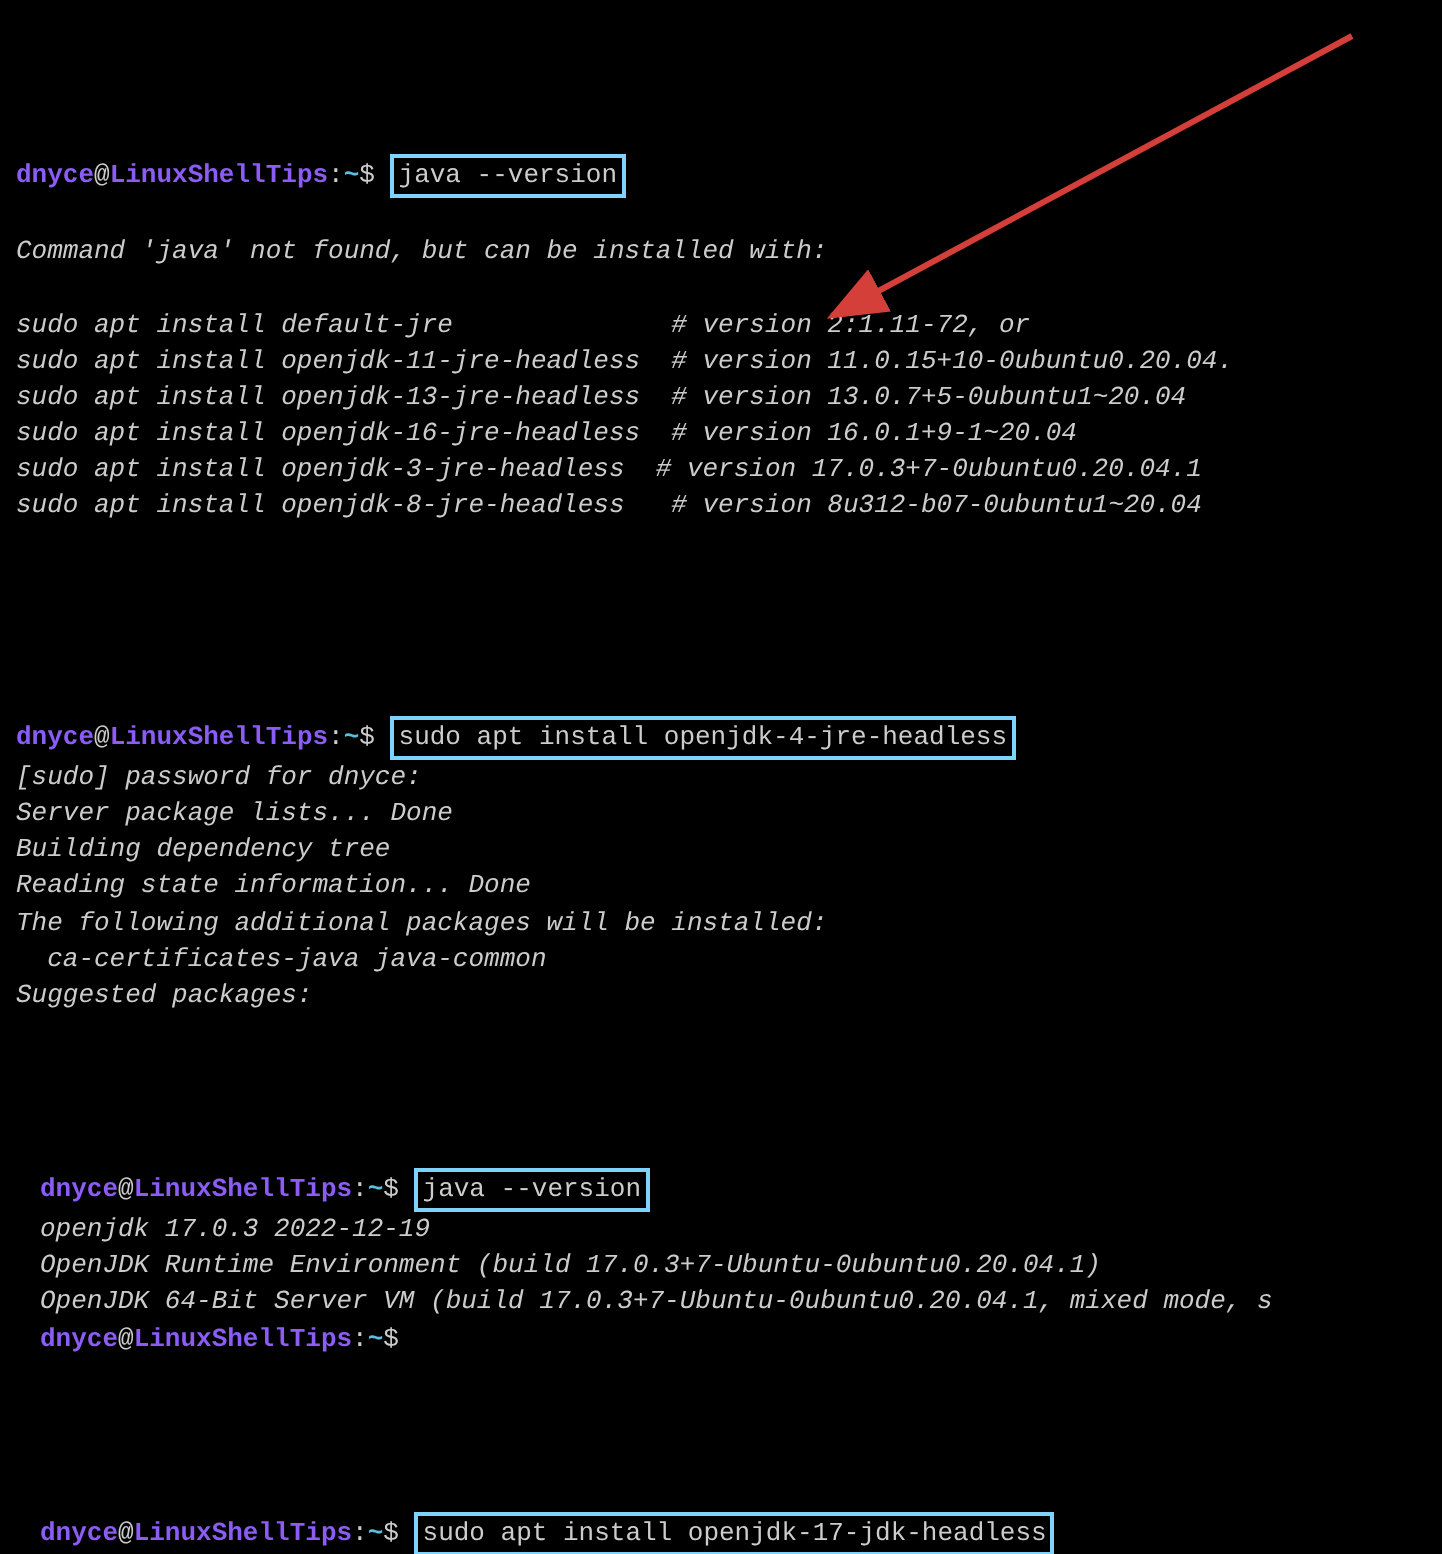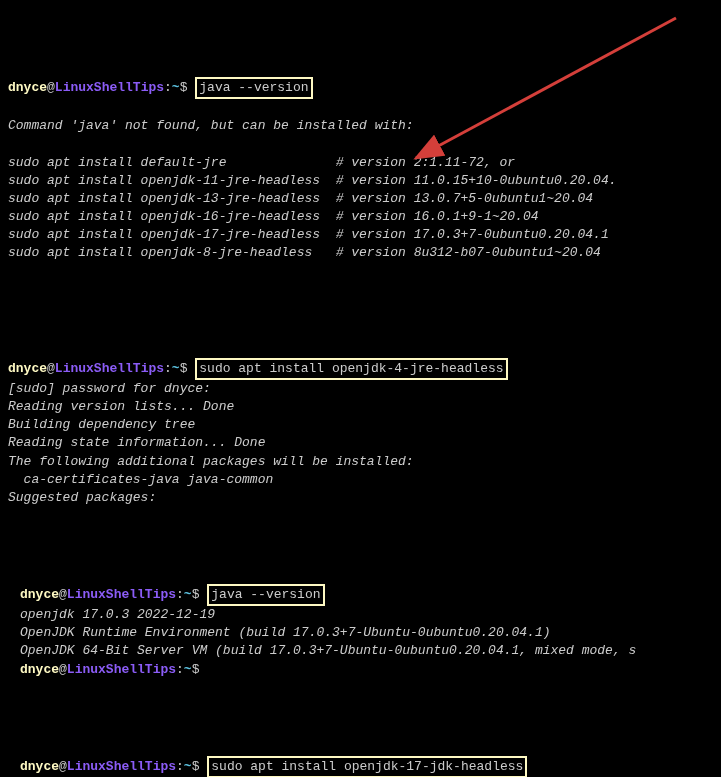--- a/index.html
+++ b/index.html
@@ -14,29 +14,29 @@
       line-height: 1.4;
       color: #ccc;
       width: 721px;
       padding: 4px 0;
       position: relative;
     }
     .terminal {
       white-space: pre;
       padding: 0 8px;
     }
-    .prompt-user { color: #fef9c3; font-weight: bold; }
+    .prompt-user { color: #8b5cf6; font-weight: bold; }
     .prompt-host { color: #8b5cf6; font-weight: bold; }
     .prompt-sep { color: #ccc; }
     .prompt-path { color: #5bc0de; font-weight: bold; }
     .prompt-dollar { color: #ccc; }
     .cmd { color: #ccc; }
     .output { color: #ccc; font-style: italic; }
     .highlight-box {
-      border: 2px solid #fef9c3;
+      border: 2px solid #7dd3fc;
       padding: 0 2px;
       display: inline-block;
     }
     .block {
       margin-bottom: 4px;
     }
     .block-inset {
       padding-left: 12px;
     }
     .arrow {
@@ -54,30 +54,30 @@
 
 <div class="block">
 <span><span class="prompt-user">dnyce</span><span class="prompt-sep">@</span><span class="prompt-host">LinuxShellTips</span><span class="prompt-sep">:</span><span class="prompt-path">~</span><span class="prompt-dollar">$ </span><span class="highlight-box"><span class="cmd">java --version</span></span></span>
 <span class="output"></span>
 <span class="output">Command 'java' not found, but can be installed with:</span>
 <span class="output"></span>
 <span class="output">sudo apt install default-jre              # version 2:1.11-72, or</span>
 <span class="output">sudo apt install openjdk-11-jre-headless  # version 11.0.15+10-0ubuntu0.20.04.</span>
 <span class="output">sudo apt install openjdk-13-jre-headless  # version 13.0.7+5-0ubuntu1~20.04</span>
 <span class="output">sudo apt install openjdk-16-jre-headless  # version 16.0.1+9-1~20.04</span>
-<span class="output">sudo apt install openjdk-17-jre-headless  # version 17.0.3+7-0ubuntu0.20.04.1</span>
+<span class="output">sudo apt install openjdk-3-jre-headless  # version 17.0.3+7-0ubuntu0.20.04.1</span>
 <span class="output">sudo apt install openjdk-8-jre-headless   # version 8u312-b07-0ubuntu1~20.04</span>
 <span class="output"></span>
 </div>
 
 
 <div class="block">
 <span><span class="prompt-user">dnyce</span><span class="prompt-sep">@</span><span class="prompt-host">LinuxShellTips</span><span class="prompt-sep">:</span><span class="prompt-path">~</span><span class="prompt-dollar">$ </span><span class="highlight-box"><span class="cmd">sudo apt install openjdk-4-jre-headless</span></span></span>
 <span class="output">[sudo] password for dnyce:</span>
-<span class="output">Reading version lists... Done</span>
+<span class="output">Server package lists... Done</span>
 <span class="output">Building dependency tree</span>
 <span class="output">Reading state information... Done</span>
 <span class="output">The following additional packages will be installed:</span>
 <span class="output">  ca-certificates-java java-common</span>
 <span class="output">Suggested packages:</span>
 </div>
 
 
 <div class="block block-inset">
 <span><span class="prompt-user">dnyce</span><span class="prompt-sep">@</span><span class="prompt-host">LinuxShellTips</span><span class="prompt-sep">:</span><span class="prompt-path">~</span><span class="prompt-dollar">$ </span><span class="highlight-box"><span class="cmd">java --version</span></span></span>

